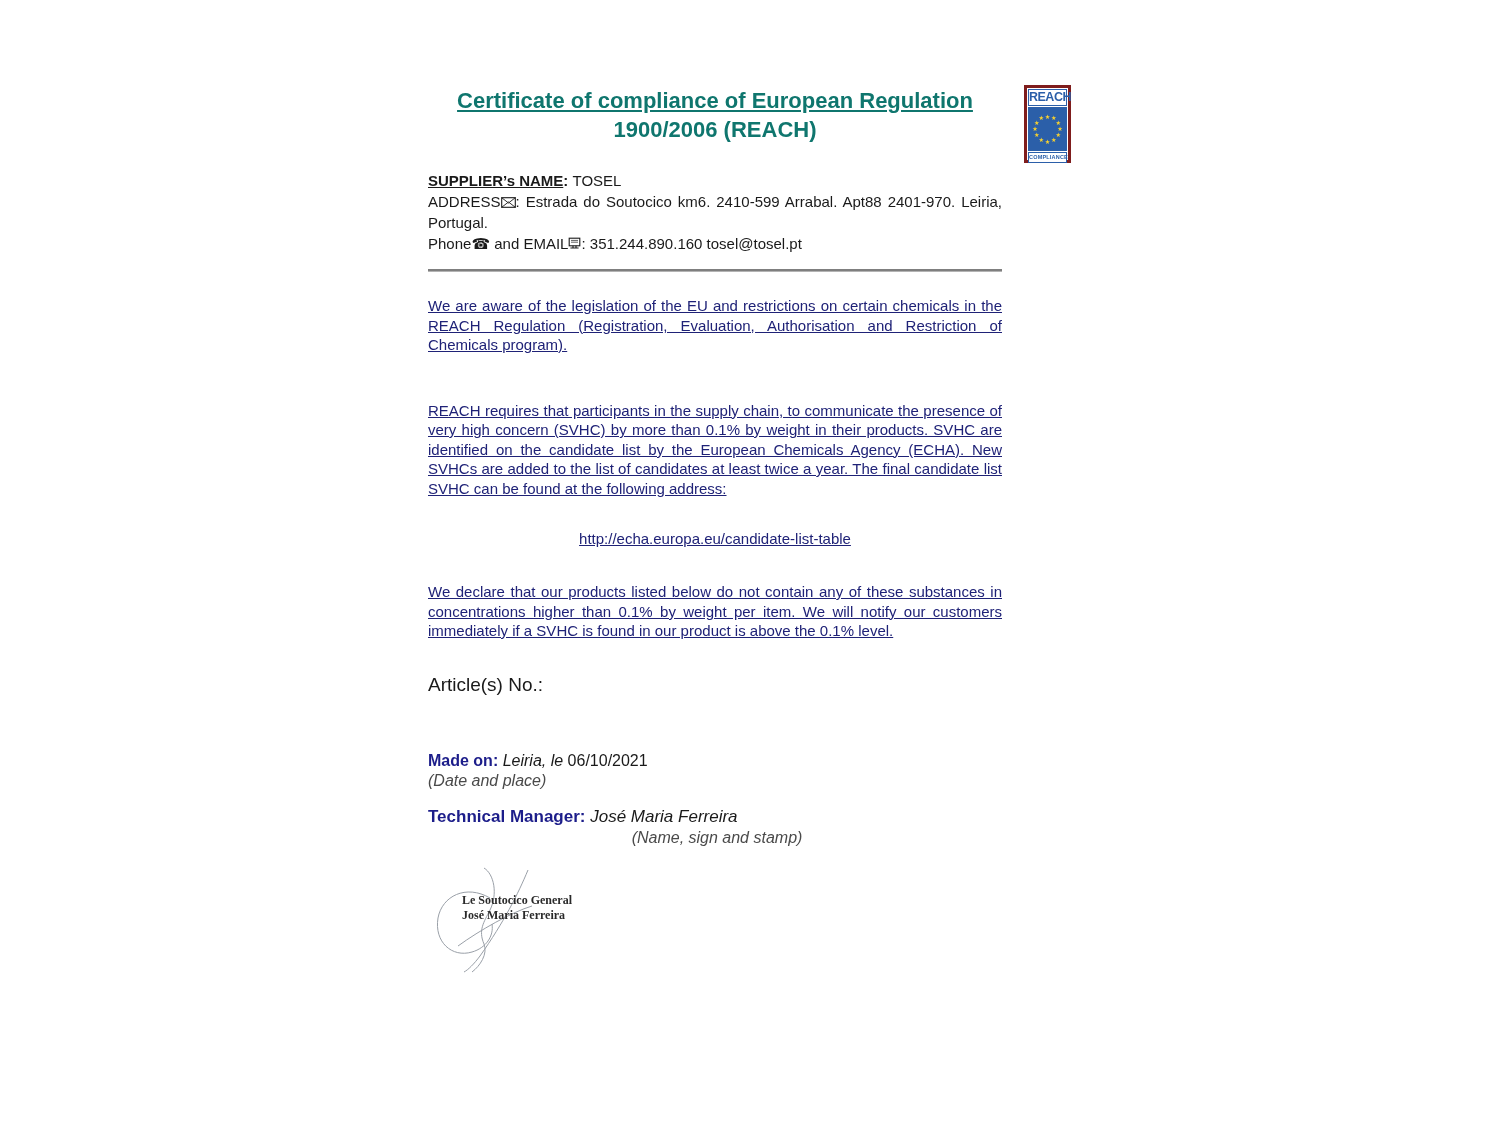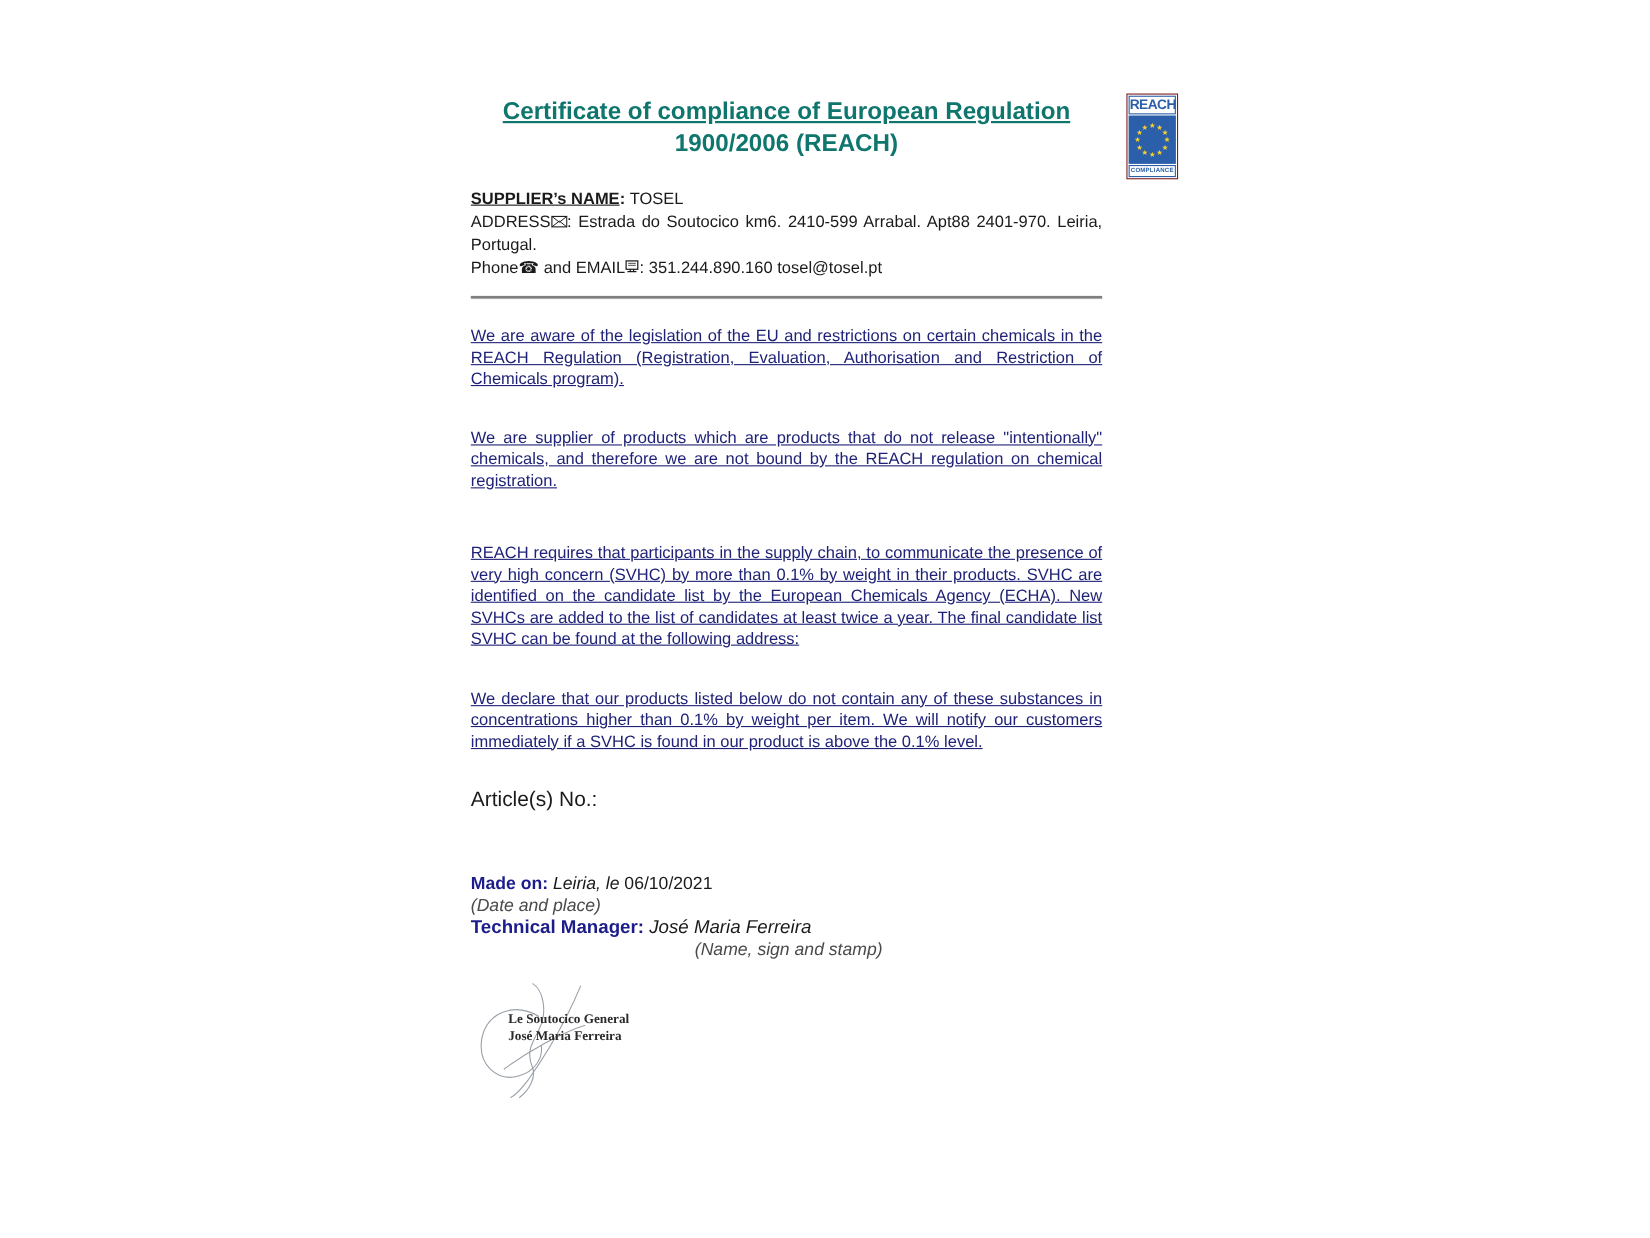--- a/index.html
+++ b/index.html
@@ -35,32 +35,32 @@
   .link-line a { color: #1f2277; text-decoration: underline; cursor: pointer; }
 
   .article { margin-top: 33px; font-size: 19px; color: #1a1a1a; }
 
   
   .made-on { margin-top: 56px; font-size: 16px; }
   .made-on .lbl { color: #1c1d8a; font-weight: bold; }
   .made-on .place { font-style: italic; color: #1a1a1a; }
   .made-on .date { color: #1a1a1a; }
   .small-note { font-size: 16px; font-style: italic; color: #4a4a4a; margin-top: 2px; }
-  .tech { font-size: 17px; }
+  .tech { margin-top: 17px; font-size: 17px; }
   .tech .lbl { color: #1c1d8a; font-weight: bold; }
   .tech .name { font-style: italic; color: #1a1a1a; }
   .tech-note { padding-left: 4px; text-align: center; }
 
   
   .signature { position: relative; margin-top: 13px; width: 180px; height: 120px; }
   .signature svg { position: absolute; left: 0; top: 0; }
   .sig-text { position: absolute; left: 34px; top: 33px; font-family: "Liberation Serif", serif; font-size: 12px; line-height: 15px; color: #2a2a2a; font-weight: bold; }
 
   
-  .reach-logo { position: absolute; left: 1024px; top: 85px; width: 47px; height: 78px; background: #ffffff; border: 1px solid #7f1d1d; padding: 1px; }
+  .reach-logo { position: absolute; left: 1024px; top: 85px; width: 47px; height: 78px; background: #ffffff; border: 3px solid #7f1d1d; padding: 1px; }
   .reach-logo .top { height: 17px; border: 1px solid #2b5fa9; background: #fff; color: #2b5fa9; font-weight: bold; font-size: 12.5px; letter-spacing: -0.5px; text-align: center; line-height: 15px; font-family: "Liberation Sans", sans-serif; }
   .reach-logo .mid { height: 44px; background: #2b5fa9; margin-top: 1px; display: flex; align-items: center; justify-content: center; }
   .reach-logo .bottom { height: 11px; border: 1px solid #2b5fa9; background: #fff; margin-top: 1px; color: #2b5fa9; font-weight: bold; font-size: 5.5px; text-align: center; line-height: 9px; letter-spacing: 0.2px; }
 </style>
 </head>
 <body>
 
 <div class="page">
 
   <div class="reach-logo">
@@ -102,23 +102,25 @@
       <div><span>Phone</span><span>☎</span><span> and EMAIL</span><span class="inline-icon"><svg width="13" height="13" viewBox="0 0 13 13">
               <rect x="1.2" y="1.2" width="10.6" height="7.6" fill="none" stroke="#1a1a1a" stroke-width="1.1"></rect>
               <path d="M3,3.4 h7 M3,5.2 h7" stroke="#1a1a1a" stroke-width="0.7"></path>
               <path d="M5,8.8 v1.6 M8,8.8 v1.6 M2.4,11 h8.2" stroke="#1a1a1a" stroke-width="1.1"></path>
             </svg></span><span>: </span><span>351.244.890.160 tosel@tosel.pt</span></div>
     </div>
 
     <div class="rule"></div>
 
     <p class="para p1">We are aware of the legislation of the EU and restrictions on certain chemicals in the REACH Regulation (Registration, Evaluation, Authorisation and Restriction of Chemicals program).</p>
-    <p class="para p2">We are supplier of products which are products that do not release "intentionally" chemicals, and therefore we are not bound by the REACH regulation on chemical registration.</p>
     <p class="para p3">REACH requires that participants in the supply chain, to communicate the presence of very high concern (SVHC) by more than 0.1% by weight in their products. SVHC are identified on the candidate list by the European Chemicals Agency (ECHA). New SVHCs are added to the list of candidates at least twice a year. The final candidate list SVHC can be found at the following address:</p>
 
+    <div class="link-line">
+      <a>http://echa.europa.eu/candidate-list-table</a>
+    </div>
 
     <p class="para p4">We declare that our products listed below do not contain any of these substances in concentrations higher than 0.1% by weight per item. We will notify our customers immediately if a SVHC is found in our product is above the 0.1% level.</p>
 
     <div class="article">Article(s) No.:</div>
 
     <div class="made-on"><span class="lbl">Made on:</span><span class="place"> Leiria, le</span><span class="date"> 06/10/2021</span></div>
     <div class="small-note">(Date and place)</div>
 
     <div class="tech"><span class="lbl">Technical Manager:</span><span class="name"> José Maria Ferreira</span></div>
     <div class="small-note tech-note">(Name, sign and stamp)</div>

